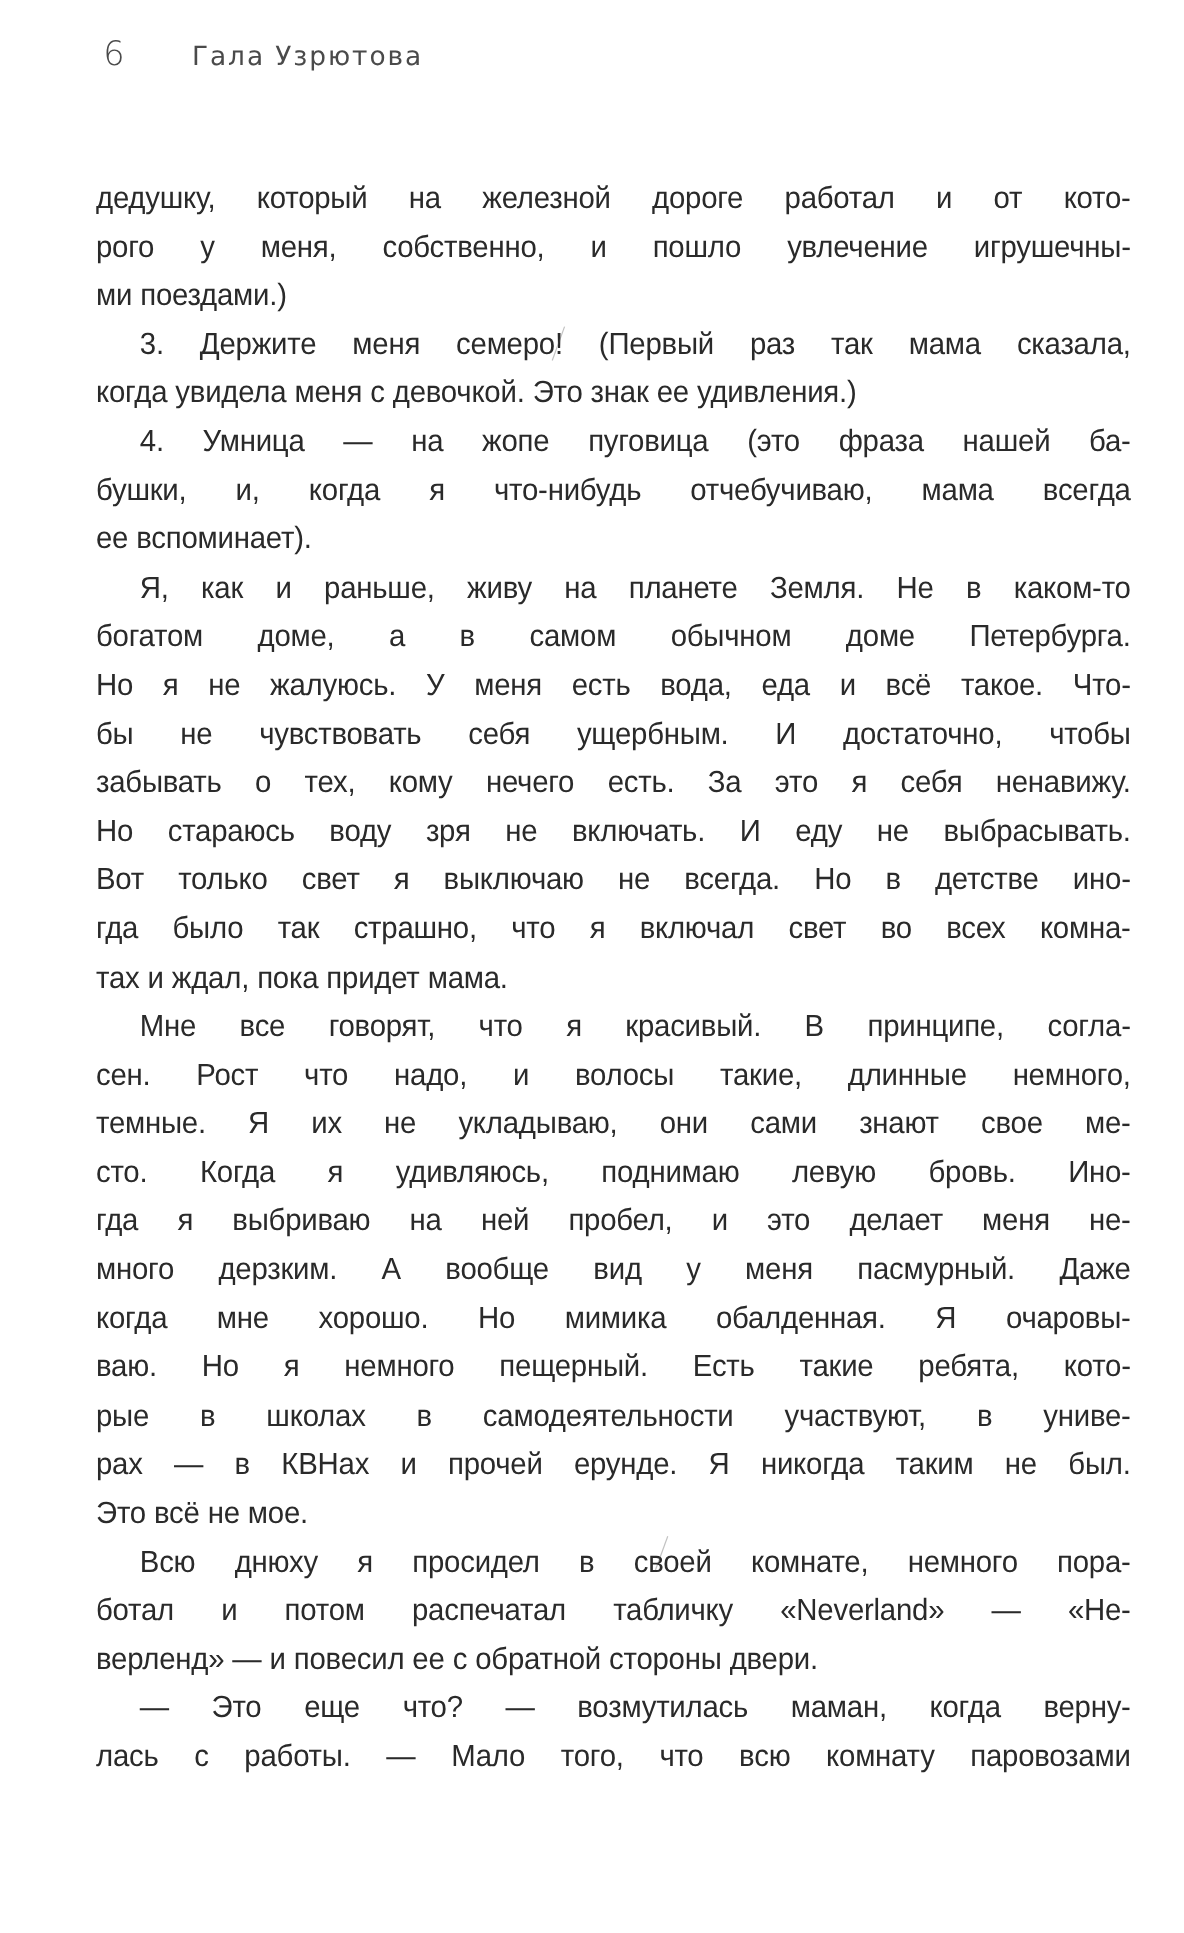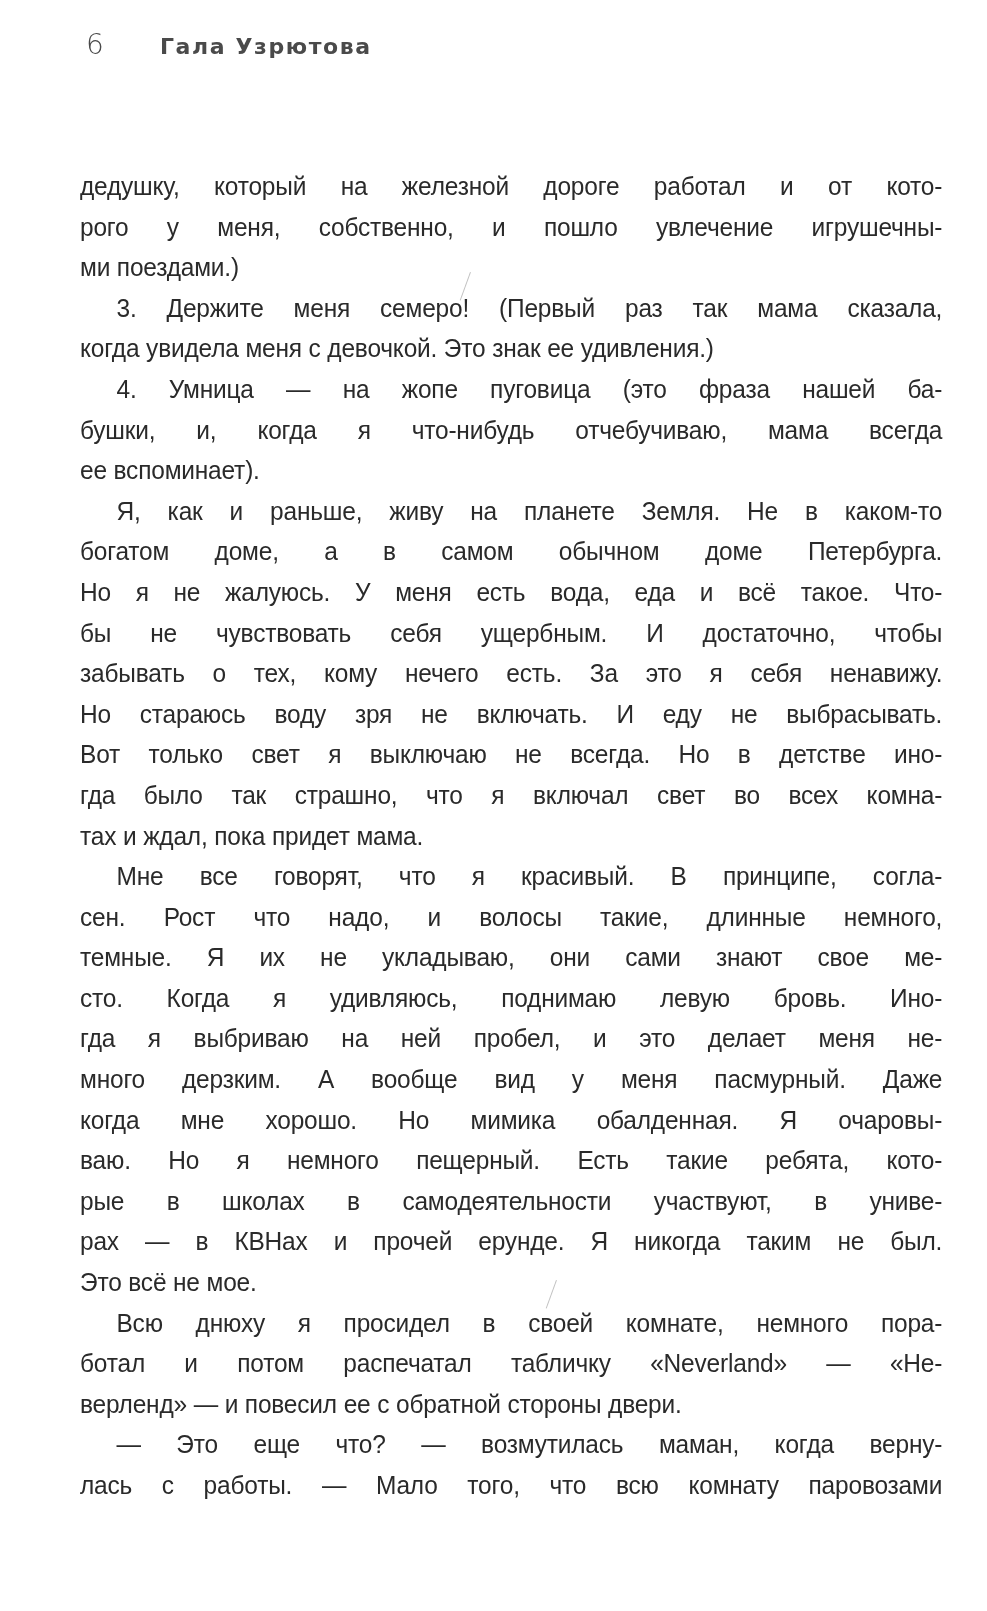--- a/index.html
+++ b/index.html
@@ -25,26 +25,26 @@
       color: #4a4a4a;
     }
     .page-number {
       font-size: 28px;
       font-weight: 300;
       width: 74px;
     }
     .running-title {
       font-size: 22px;
       letter-spacing: 1.6px;
-      font-weight: 700;
+      font-weight: 400;
     }
     .body-text {
       position: absolute;
       left: 80px;
-      top: 166px;
+      top: 145px;
       width: 862px;
     }
     .line {
       height: 40.6px;
       line-height: 40.6px;
       font-size: 25.5px;
       font-family: "Liberation Sans", sans-serif;
       letter-spacing: -0.2px;
       white-space: pre;
       transform: scaleX(0.96);

